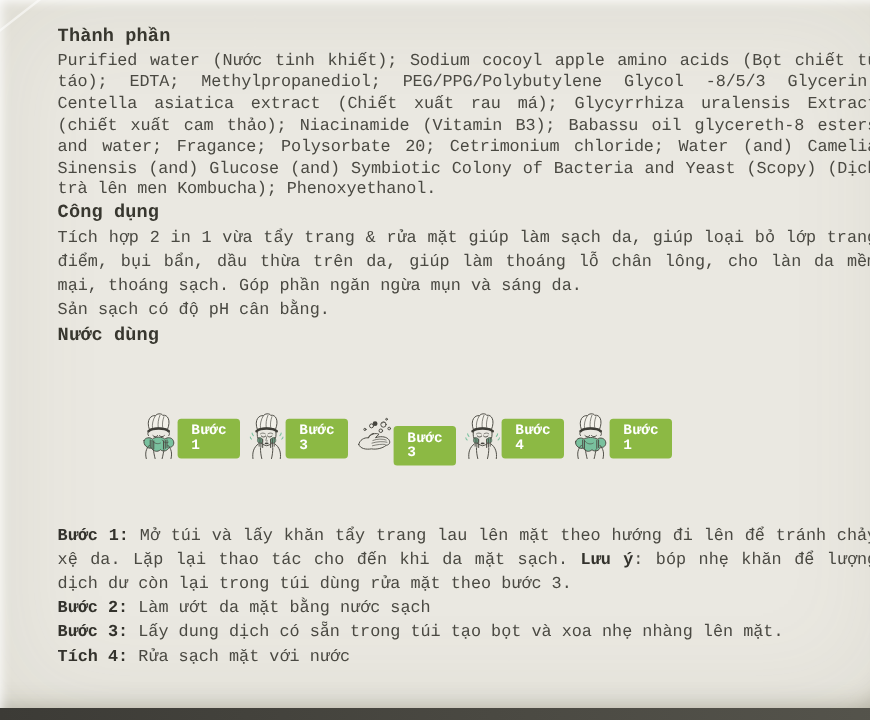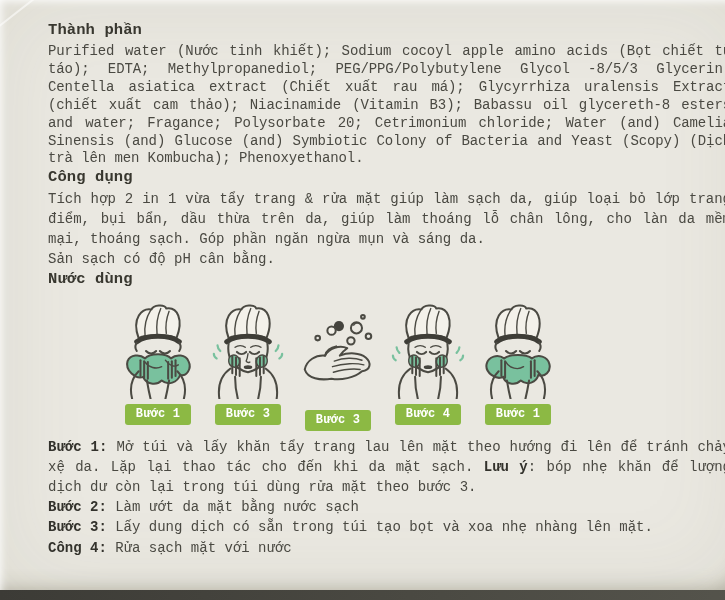--- a/index.html
+++ b/index.html
@@ -19,21 +19,21 @@
   .sheet{position:relative;padding:21px 13px 0 48px;color:var(--ink,#4b4a43);}
   h1.hd{font-size:15.5px;font-weight:bold;color:#38372f;margin:0 0 4px 0;letter-spacing:.1px;}
   .hd2{margin-top:13px;margin-bottom:3px;}
   .hd3{margin-top:16px;margin-bottom:0;}
   p{margin:0;font-size:14px;color:#4a4942;}
   p.just{text-align:justify;}
   .ingredients{line-height:17.9px;letter-spacing:-0.1px;}
   .uses{line-height:19.8px;}
   .note{line-height:19.8px;}
   .figrow{display:flex;justify-content:space-between;width:444px;margin:13px 0 0 68px;}
-  .figcol{width:84px;display:flex;flex-direction:column;align-items:center;justify-content:flex-end;height:124px;}
+  .figcol{width:84px;display:flex;flex-direction:row;align-items:center;height:124px;}
   .figcol svg{display:block;}
   .badge{margin-top:5px;display:inline-block;background:var(--accent_green,#8cb944);
          color:#fff;font-size:12px;font-weight:bold;line-height:1;
          padding:4px 11px 5px;border-radius:3px;letter-spacing:.2px;}
   .badge.low{transform:translateY(6px);}
   .steps{margin-top:12px;}
   .steps p{line-height:20.2px;}
   .steps b{color:#33322c;}
   
   .ln{fill:none;stroke:var(--ink,#4b4a43);stroke-width:2.2;stroke-linecap:round;stroke-linejoin:round;}
@@ -201,19 +201,19 @@
           </svg>
           <div class="badge">Bước 1</div>
         </div>
 
       </div>
 
       <div class="steps">
         <p class="just"><b>Bước 1:</b><span> Mở túi và lấy khăn tẩy trang lau lên mặt theo hướng đi lên để tránh chảy xệ da. Lặp lại thao tác cho đến khi da mặt sạch. </span><b>Lưu ý</b><span>: bóp nhẹ khăn để lượng dịch dư còn lại trong túi dùng rửa mặt theo bước 3.</span></p>
         <p><b>Bước 2:</b><span> Làm ướt da mặt bằng nước sạch</span></p>
         <p><b>Bước 3:</b><span> Lấy dung dịch có sẵn trong túi tạo bọt và xoa nhẹ nhàng lên mặt.</span></p>
-        <p><b>Công 4:</b><span> Rửa sạch mặt với nước</span></p>
+        <p><b>Tích 4:</b><span> Rửa sạch mặt với nước</span></p>
       </div>
 
     </div>
   </div>
   <div class="bottom-band"></div>
 </div>
 
 </body></html>

